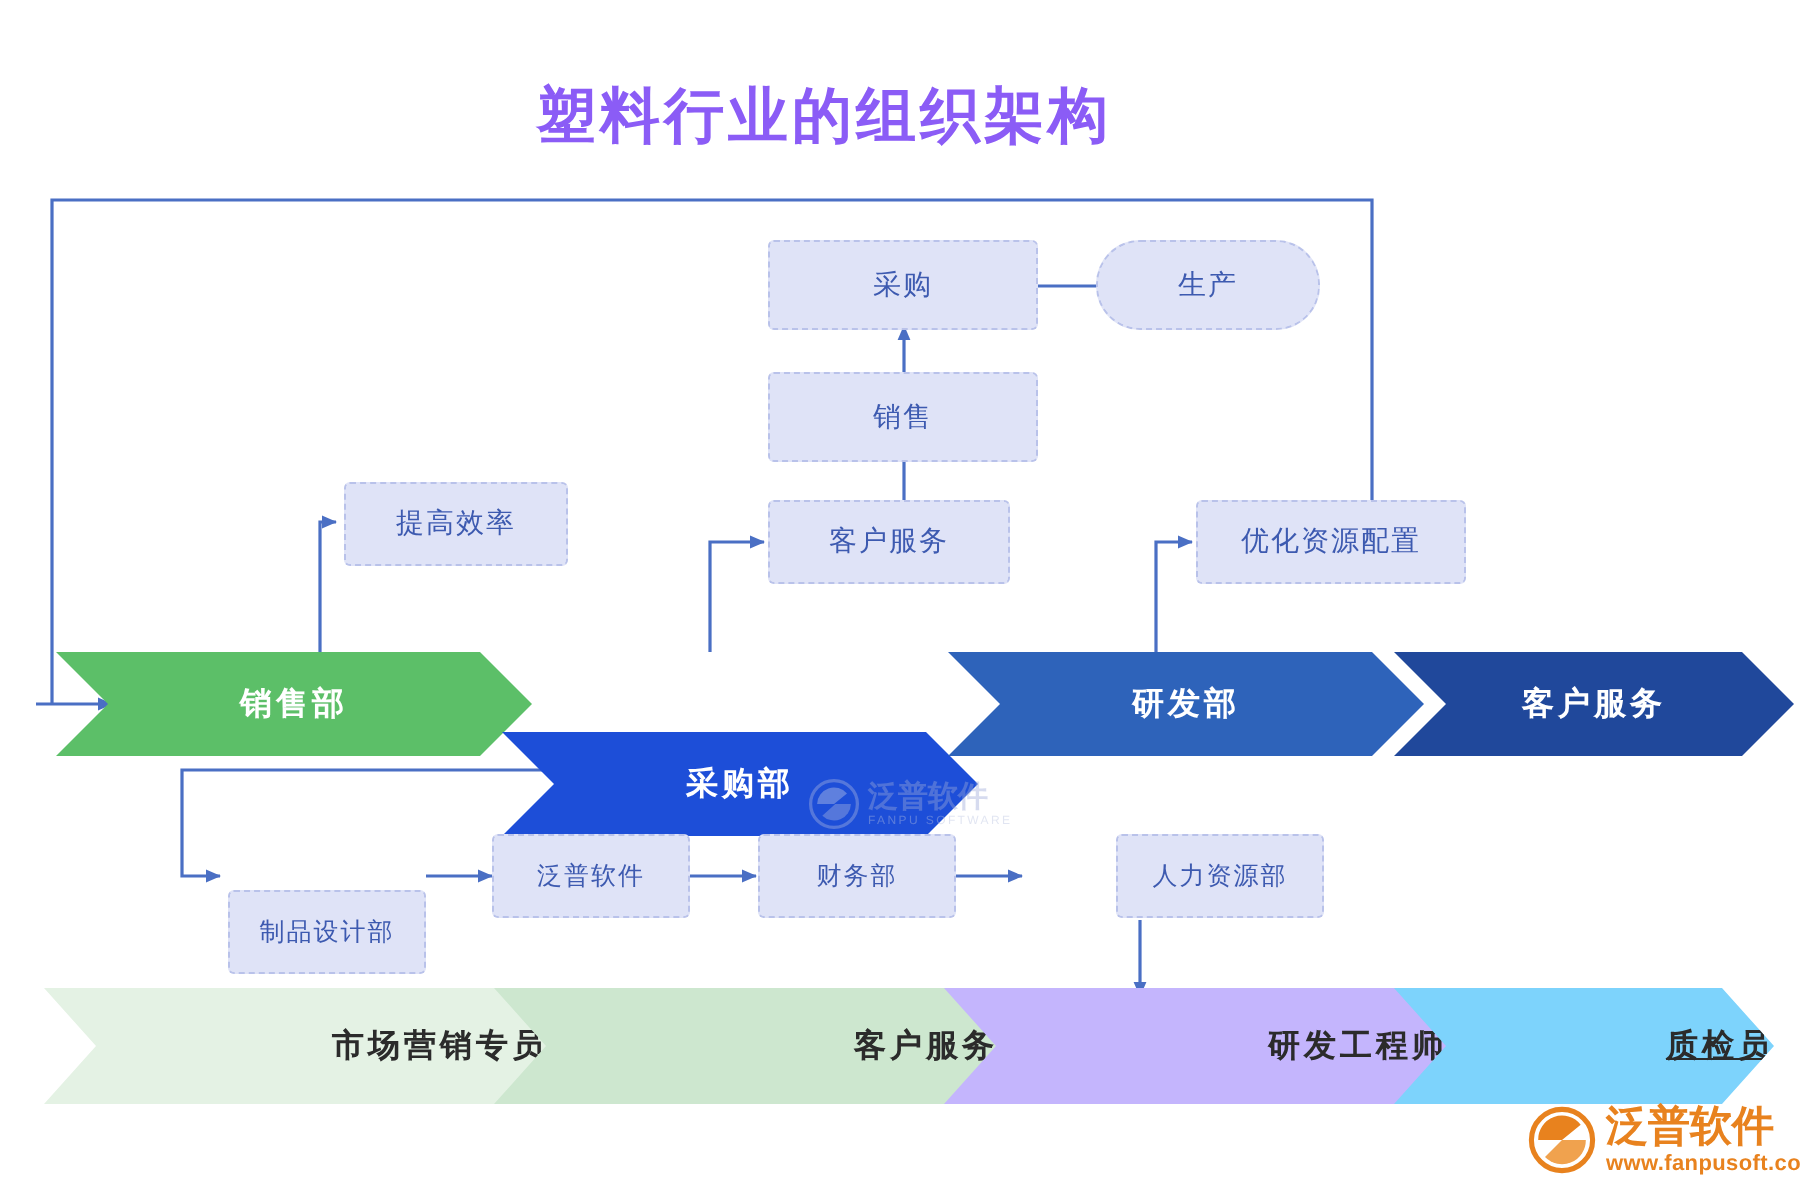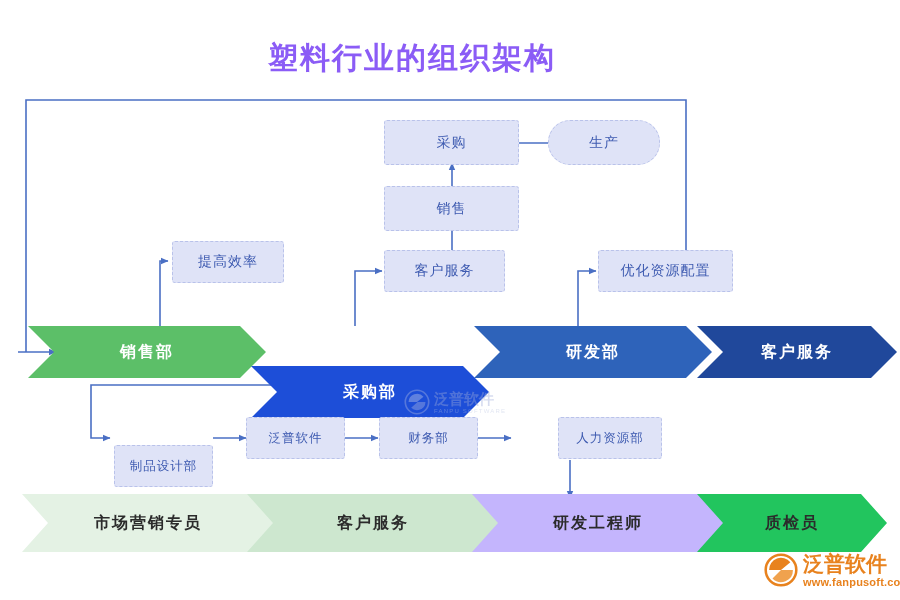--- a/index.html
+++ b/index.html
@@ -68,21 +68,21 @@
     align-items: center;
     justify-content: center;
     clip-path: polygon(0 0, calc(100% - 26px) 0, 100% 50%, calc(100% - 26px) 100%, 0 100%, 26px 50%);
     font-weight: bold;
     letter-spacing: 2px;
   }
   .chev.first {
     clip-path: polygon(0 0, calc(100% - 26px) 0, 100% 50%, calc(100% - 26px) 100%, 0 100%, 26px 50%);
   }
   .chev-top { height: 52px; font-size: 16px; color: #ffffff; }
-  .chev-bottom { height: 58px; font-size: 16px; color: #2b2b2b; }
+  .chev-bottom { height: 58px; font-size: 16px; color: #2b2b2b; justify-content: flex-end; }
 
   
   .wm-center {
     position: absolute;
     left: 404px;
     top: 385px;
     width: 104px;
     height: 34px;
     opacity: 0.40;
     display: flex;
@@ -229,21 +229,21 @@
 
   <div class="chev chev-bottom first" style="left: 22px; top: 494px; width: 252px; background-color: rgb(228, 242, 228);">
     <span>市场营销专员</span>
   </div>
   <div class="chev chev-bottom" style="left: 247px; top: 494px; width: 252px; background-color: rgb(205, 231, 207);">
     <span>客户服务</span>
   </div>
   <div class="chev chev-bottom" style="left: 472px; top: 494px; width: 252px; background-color: #c4b5fd;">
     <span>研发工程师</span>
   </div>
-  <div class="chev chev-bottom" style="left: 697px; top: 494px; width: 190px; background-color: #22c55e;">
+  <div class="chev chev-bottom" style="left: 697px; top: 494px; width: 190px; background-color: #7dd3fc; text-decoration: underline;">
     <span>质检员</span>
   </div>
 
   <div class="wm-center">
     <svg class="logo-mark" width="26" height="26" viewBox="0 0 40 40">
       <path d="M20 2 A18 18 0 1 0 20 38 A18 18 0 1 0 20 2 Z" fill="none" stroke="#aab6e0" stroke-width="2.5"></path>
       <path d="M7 20 A13 13 0 0 1 30 12 L20 20 Z" fill="#c3cbe8"></path>
       <path d="M33 20 A13 13 0 0 1 11 29 L21 20 Z" fill="#aab6e0"></path>
     </svg>
     <span class="wm-text">

